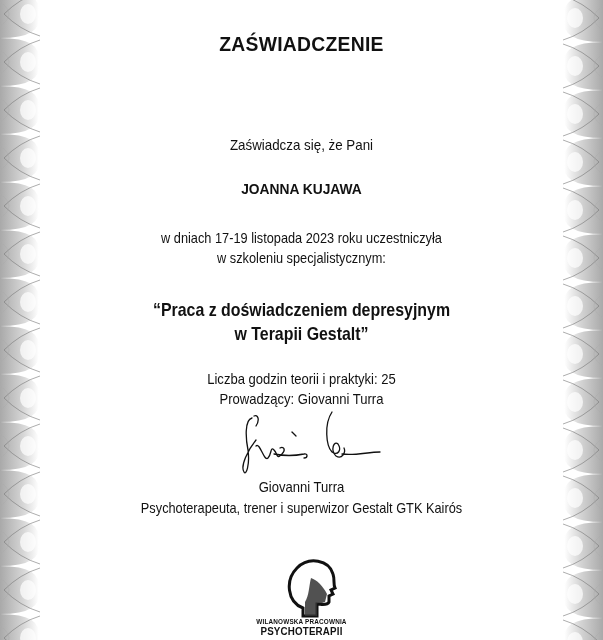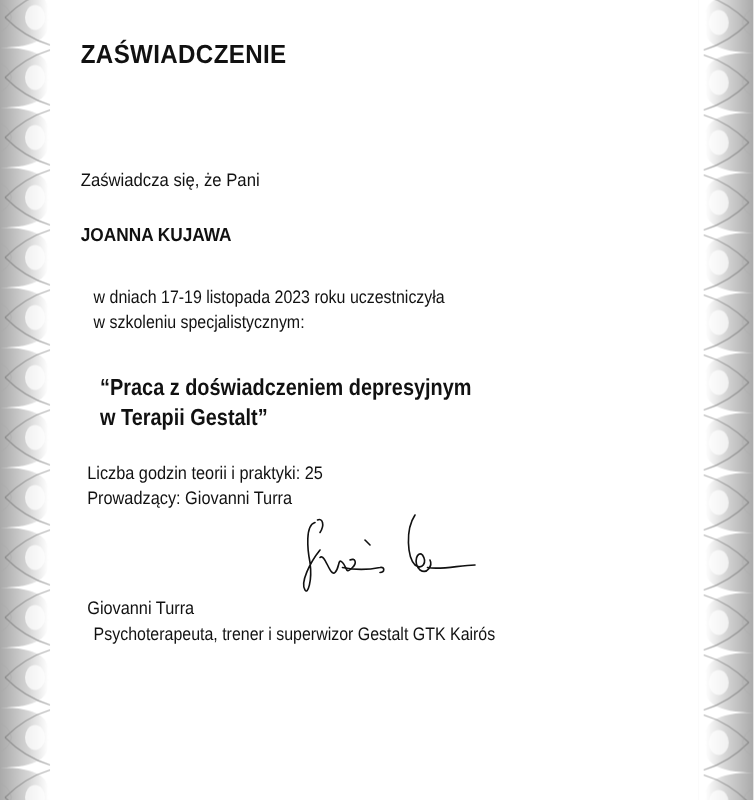--- a/index.html
+++ b/index.html
@@ -24,21 +24,21 @@
     .border-left { left: 0; }
     .border-right { right: 0; }
     .border svg { display: block; width: 100%; height: 100%; }
 
     .content {
       position: absolute;
       left: 44px;
       right: 44px;
       top: 0;
       bottom: 0;
-      text-align: left;
+      text-align: center;
     }
     .title {
       position: absolute;
       top: 32px;
       left: 0; right: 0;
       font-size: 21px;
       font-weight: bold;
       letter-spacing: 0.3px;
       transform: scaleX(0.92);
     }
@@ -210,13 +210,21 @@
         <path d="M58 22 L62 26"></path>
         <path d="M98 2 C90 14 92 36 98 42 C104 46 108 40 104 34 C100 30 96 40 102 46 C108 50 112 42 110 38"></path>
         <path d="M108 44 C120 46 134 42 146 42"></path>
       </g>
     </svg>
   </div>
 
   <div class="signer-name">Giovanni Turra</div>
   <div class="signer-title">Psychoterapeuta, trener i superwizor Gestalt GTK Kairós</div>
 
+  <div class="logo">
+    <svg class="logo-mark" viewBox="0 0 56 60">
+      <path d="M20 50 C4 44 2 22 14 10 C26 -2 46 2 50 16 C52 22 50 26 52 30 L48 32 L50 36 L46 38 L46 44 C44 48 38 46 34 46 L34 58 L20 58 Z" fill="none" stroke="#111" stroke-width="3"></path>
+      <path d="M28 20 C34 22 40 28 44 36 L42 44 C38 46 34 44 34 46 L34 58 L22 58 L22 44 C26 38 26 28 28 20 Z" fill="#333" opacity="0.85"></path>
+    </svg>
+    <div class="logo-line1">WILANOWSKA PRACOWNIA</div>
+    <div class="logo-line2">PSYCHOTERAPII</div>
+  </div>
 </div>
 
 </body></html>

